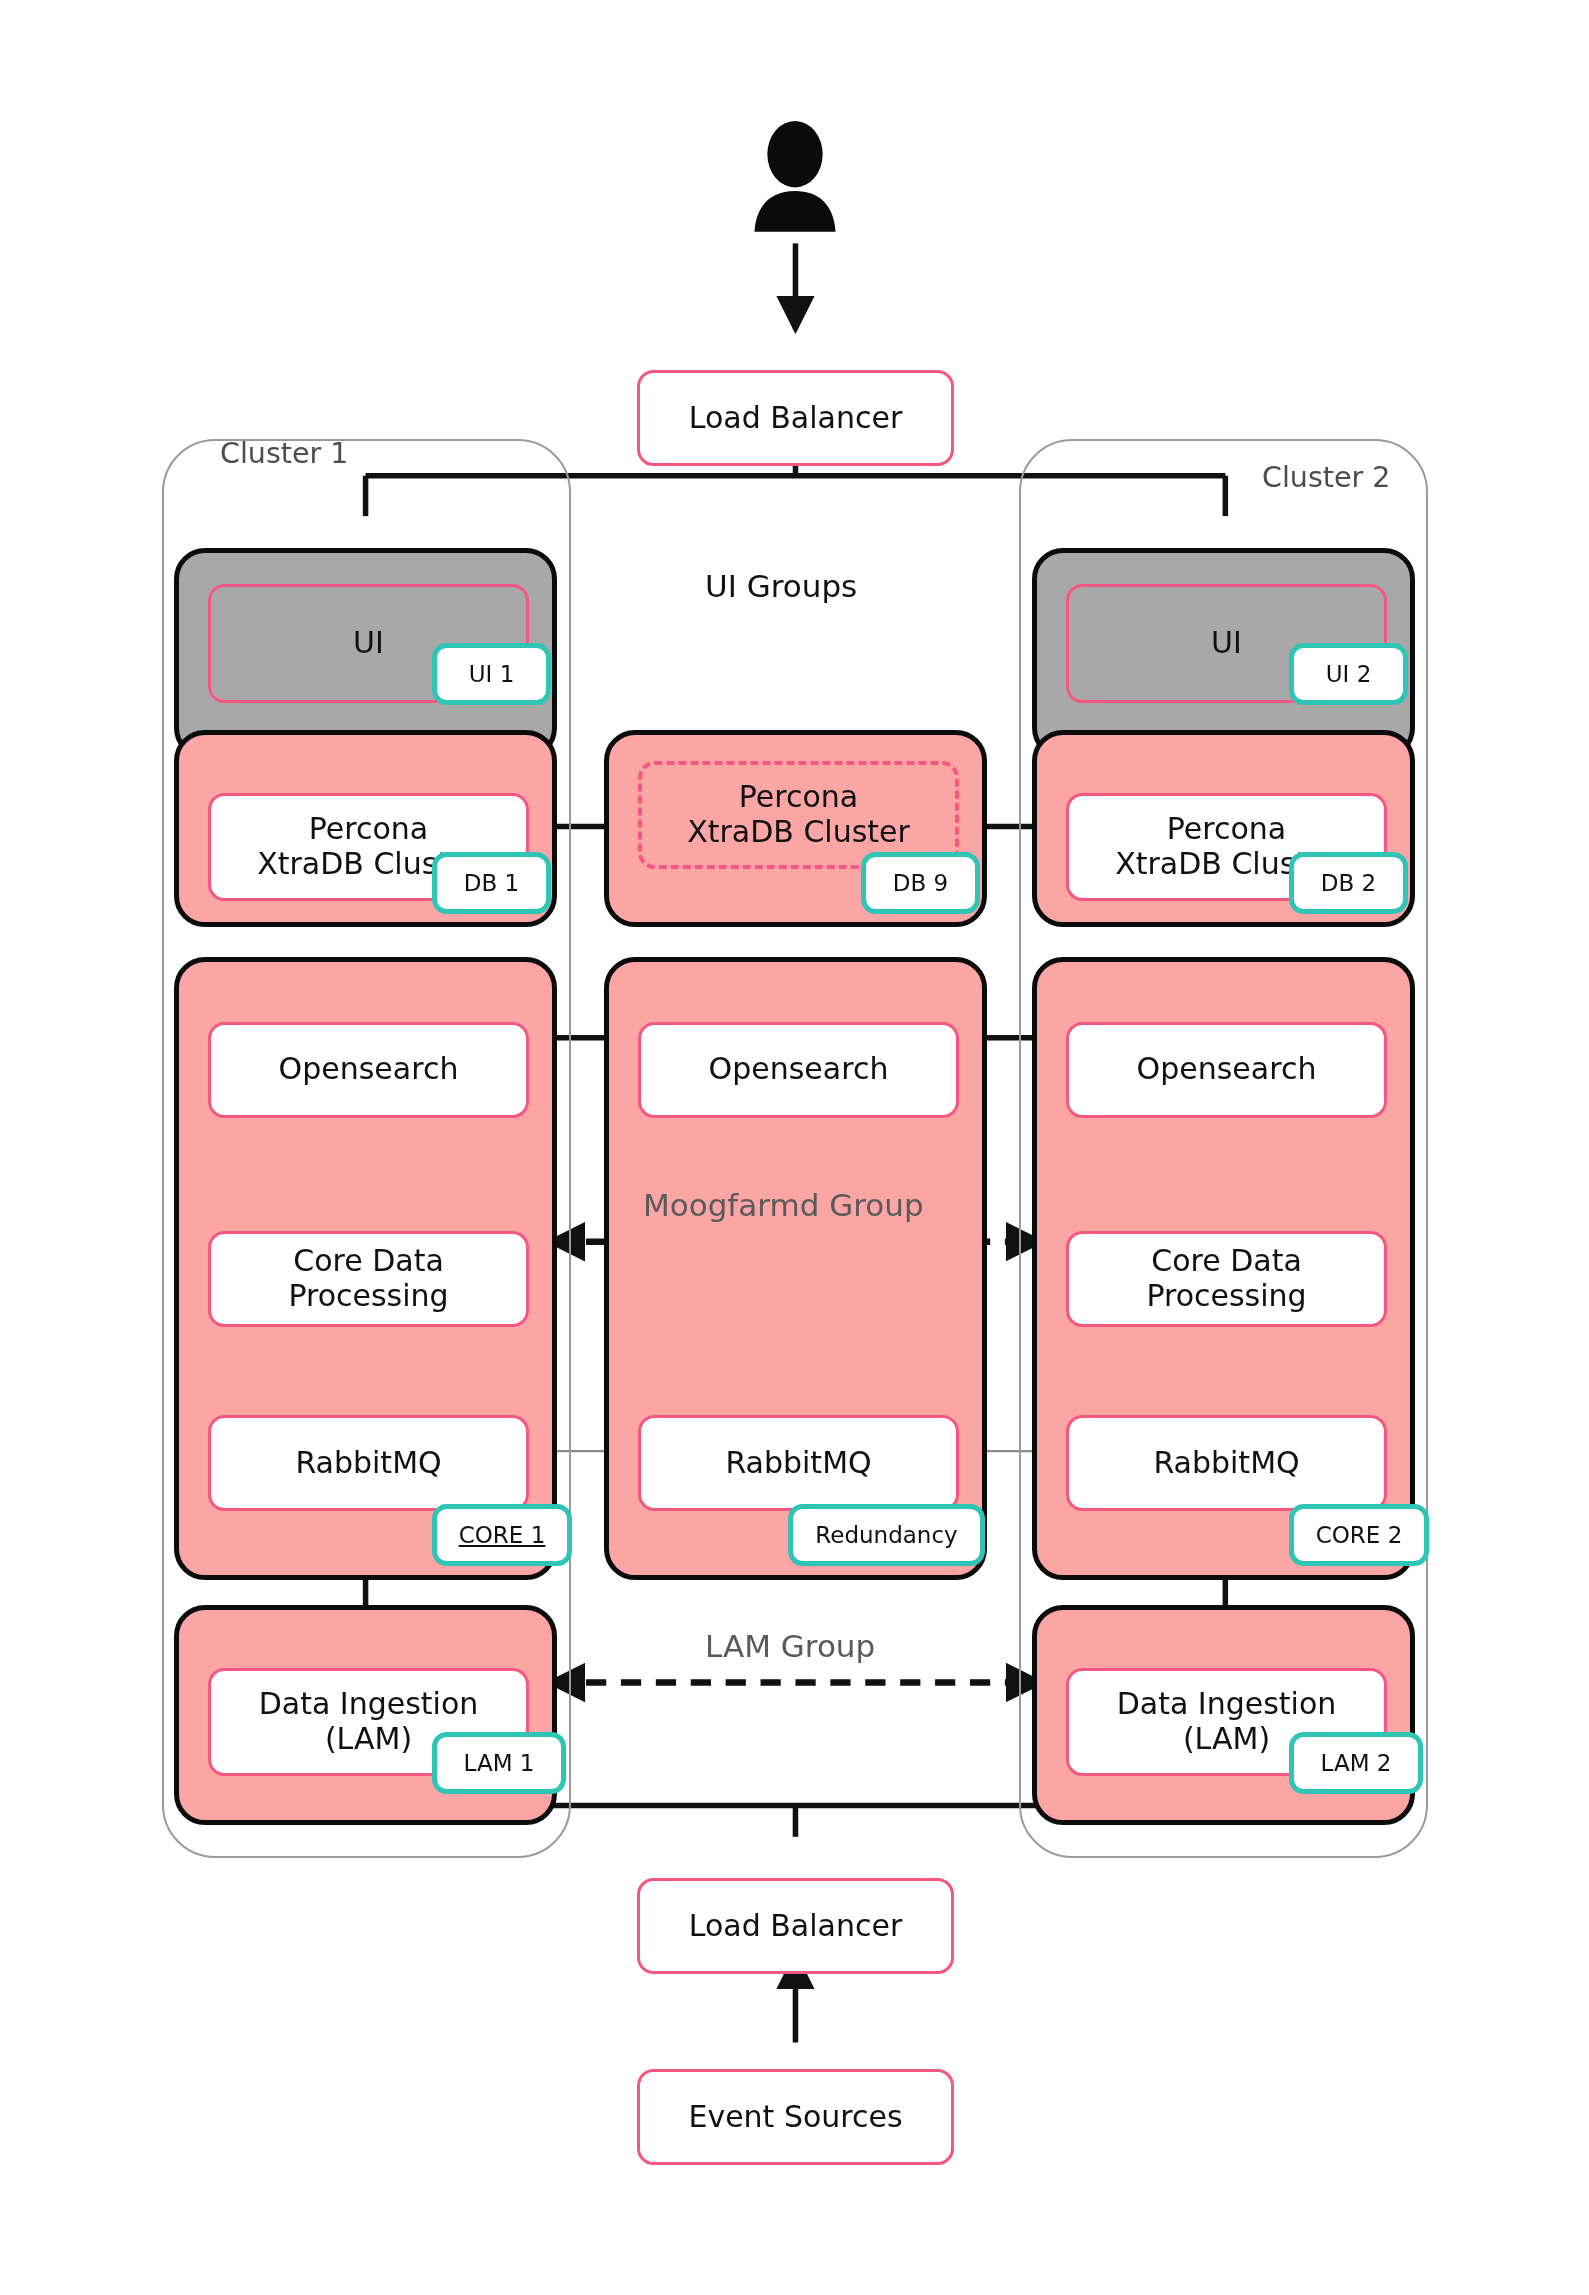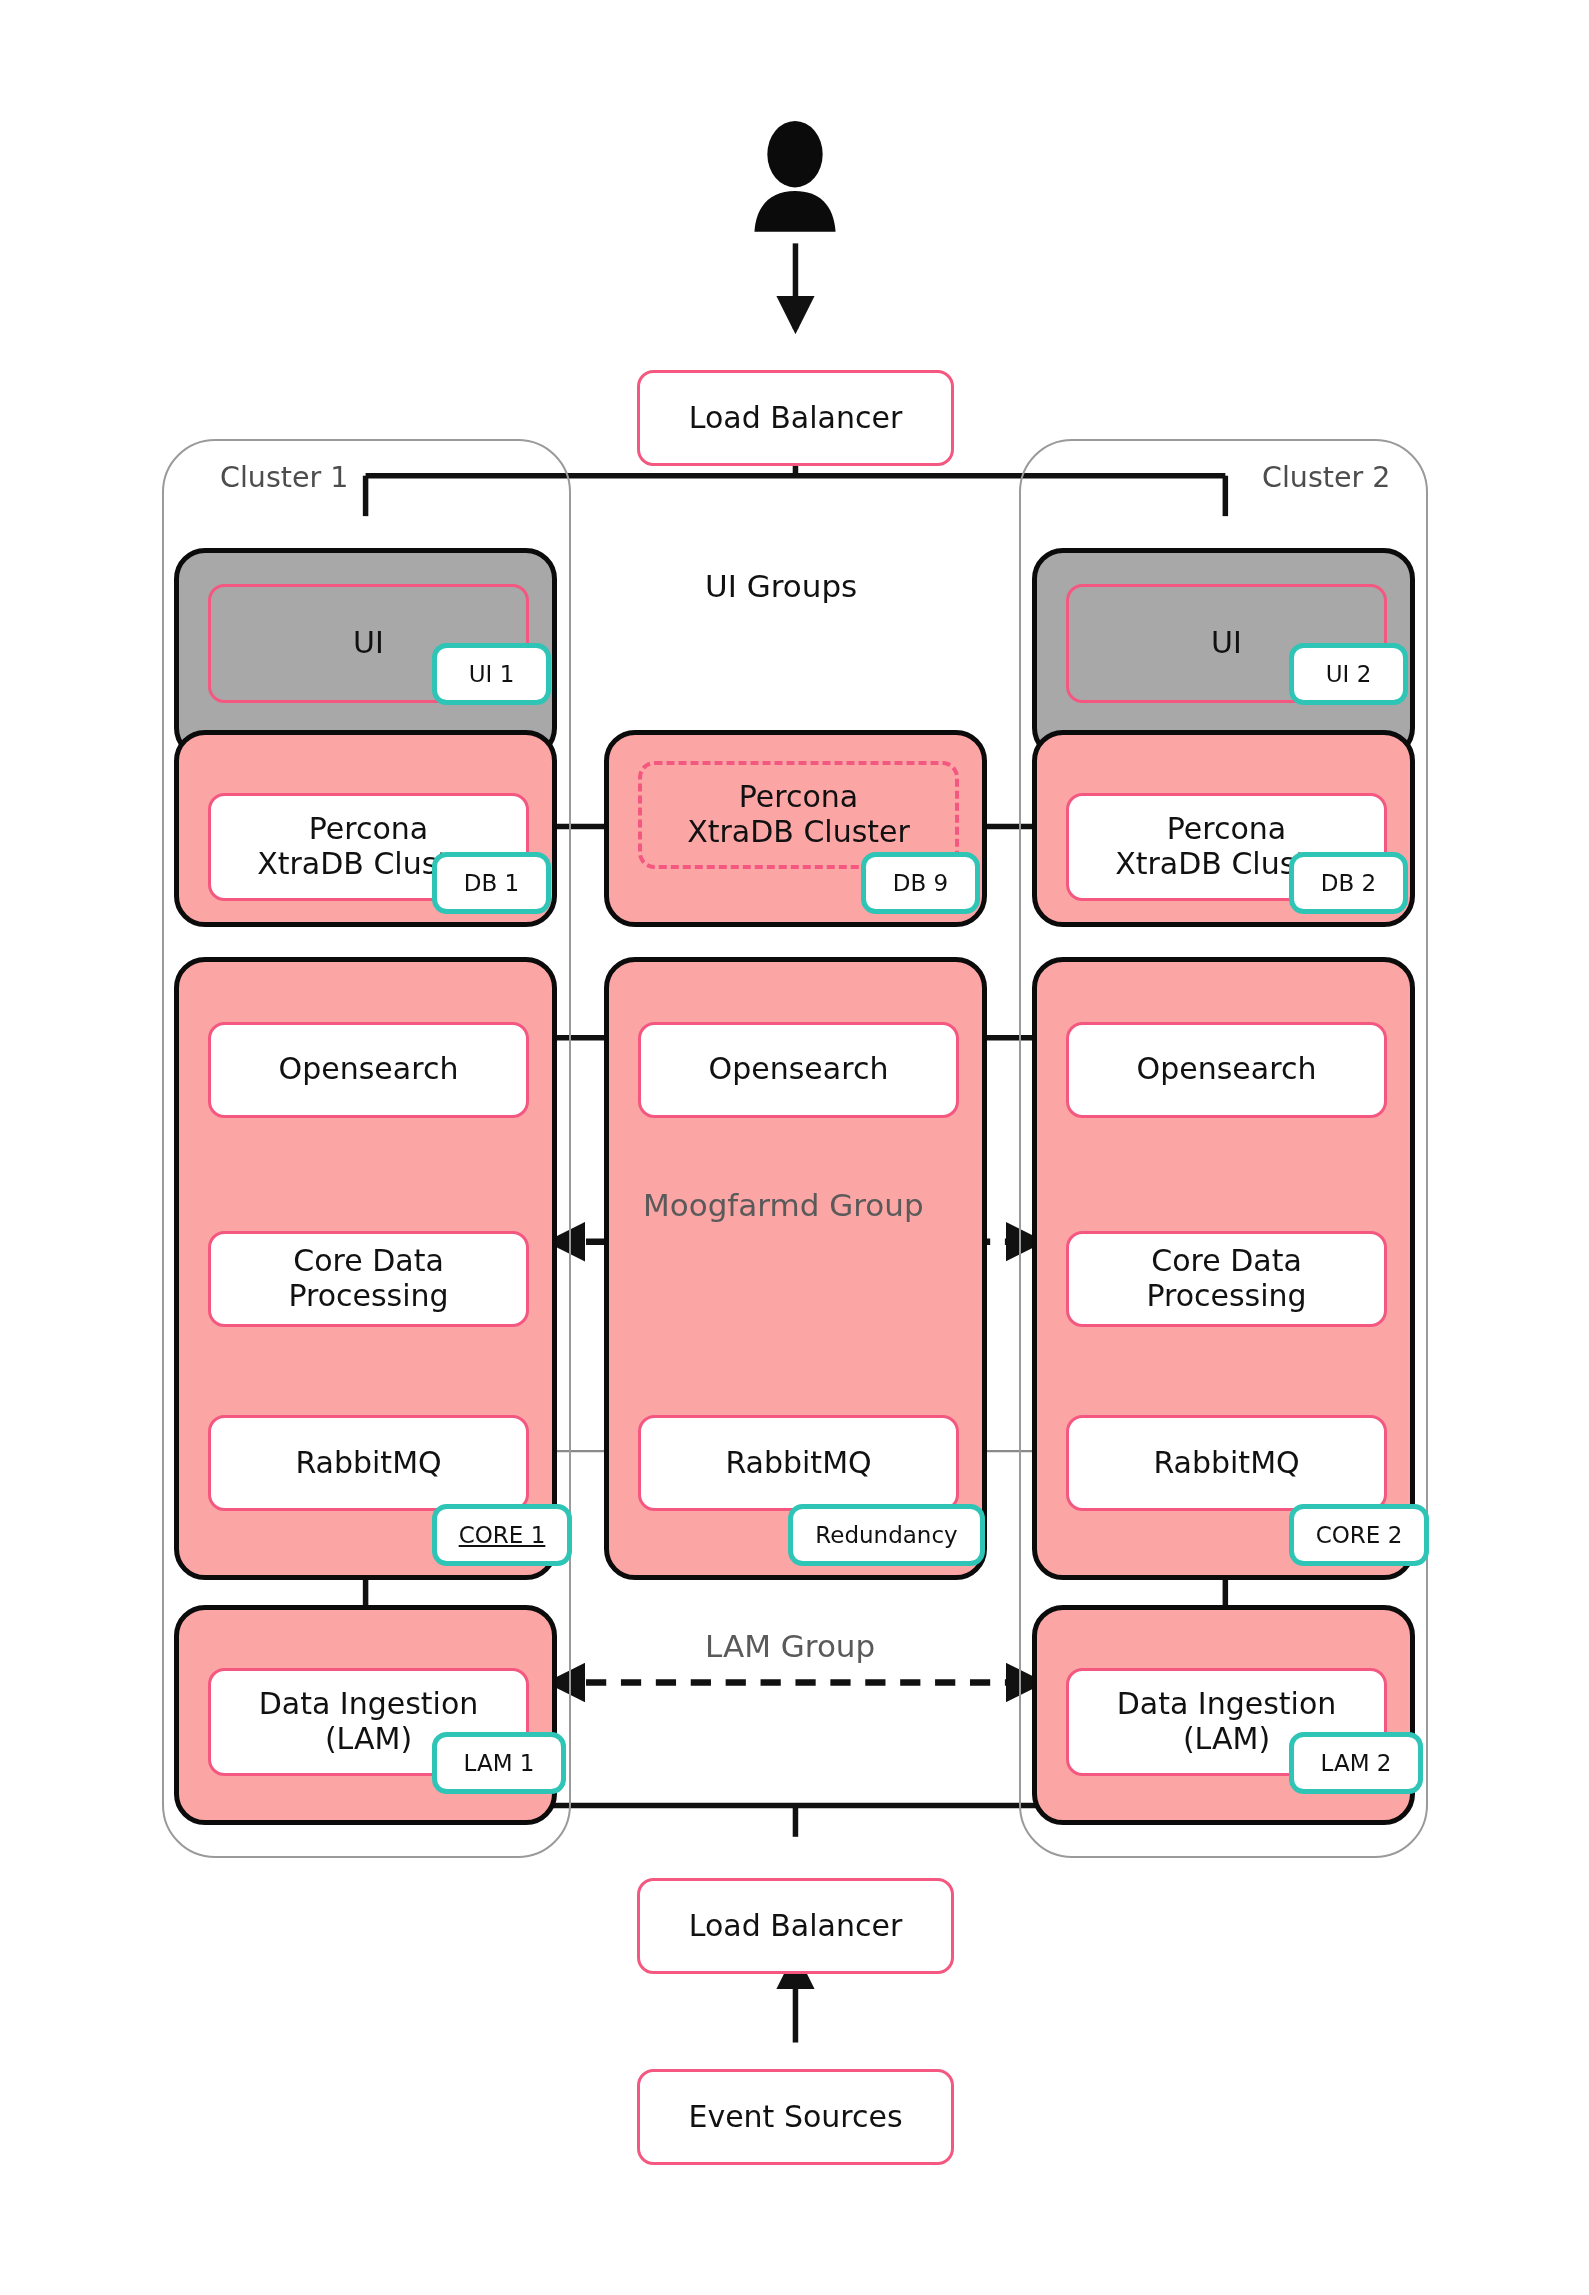--- a/index.html
+++ b/index.html
@@ -123,21 +123,21 @@
         <ellipse cx="32" cy="18" rx="15" ry="18" fill="#0b0b0b"></ellipse>
         <path d="M32 38c-13 0-21 7.5-22 22h44c-1-14.5-9-22-22-22z" fill="#0b0b0b"></path>
       </svg>
     </div>
 
     <div class="node solidbg" style="left:637px;top:338px;width:317px;height:96px;">
       <span class="lbl">Load Balancer</span>
     </div>
 
     <div class="cluster-shell" style="left:162px;top:439px;width:409px;height:1419px;"></div>
-    <div class="cluster-label" style="left:220px;top:464px;">Cluster 1</div>
+    <div class="cluster-label" style="left:220px;top:440px;">Cluster 1</div>
 
     <div class="cluster-shell" style="left:1019px;top:439px;width:409px;height:1419px;"></div>
     <div class="cluster-label" style="left:1262px;top:464px;">Cluster 2</div>
 
     <div class="group-box filled" style="left:174px;top:508px;width:383px;height:211px;">
       <div class="node" style="left:29px;top:31px;width:321px;height:119px;">
         <span class="lbl">UI</span>
       </div>
     </div>
     <div class="badge" style="left:432px;top:643px;width:119px;height:62px;">

